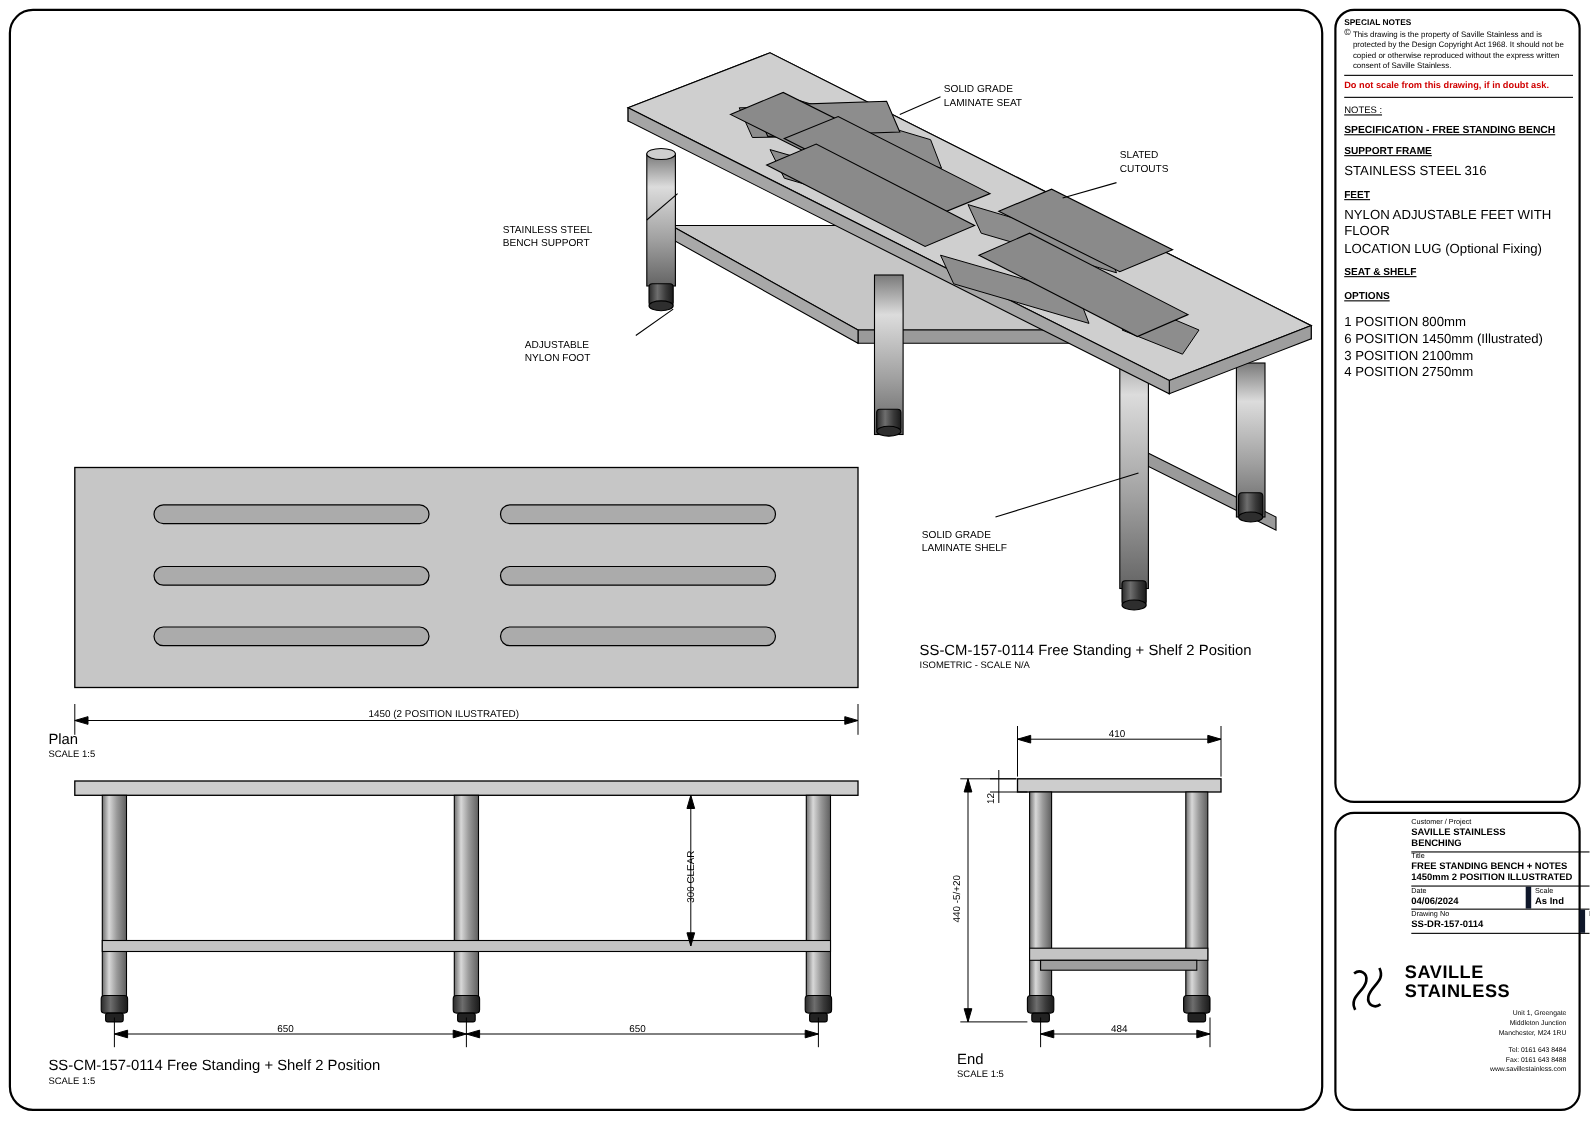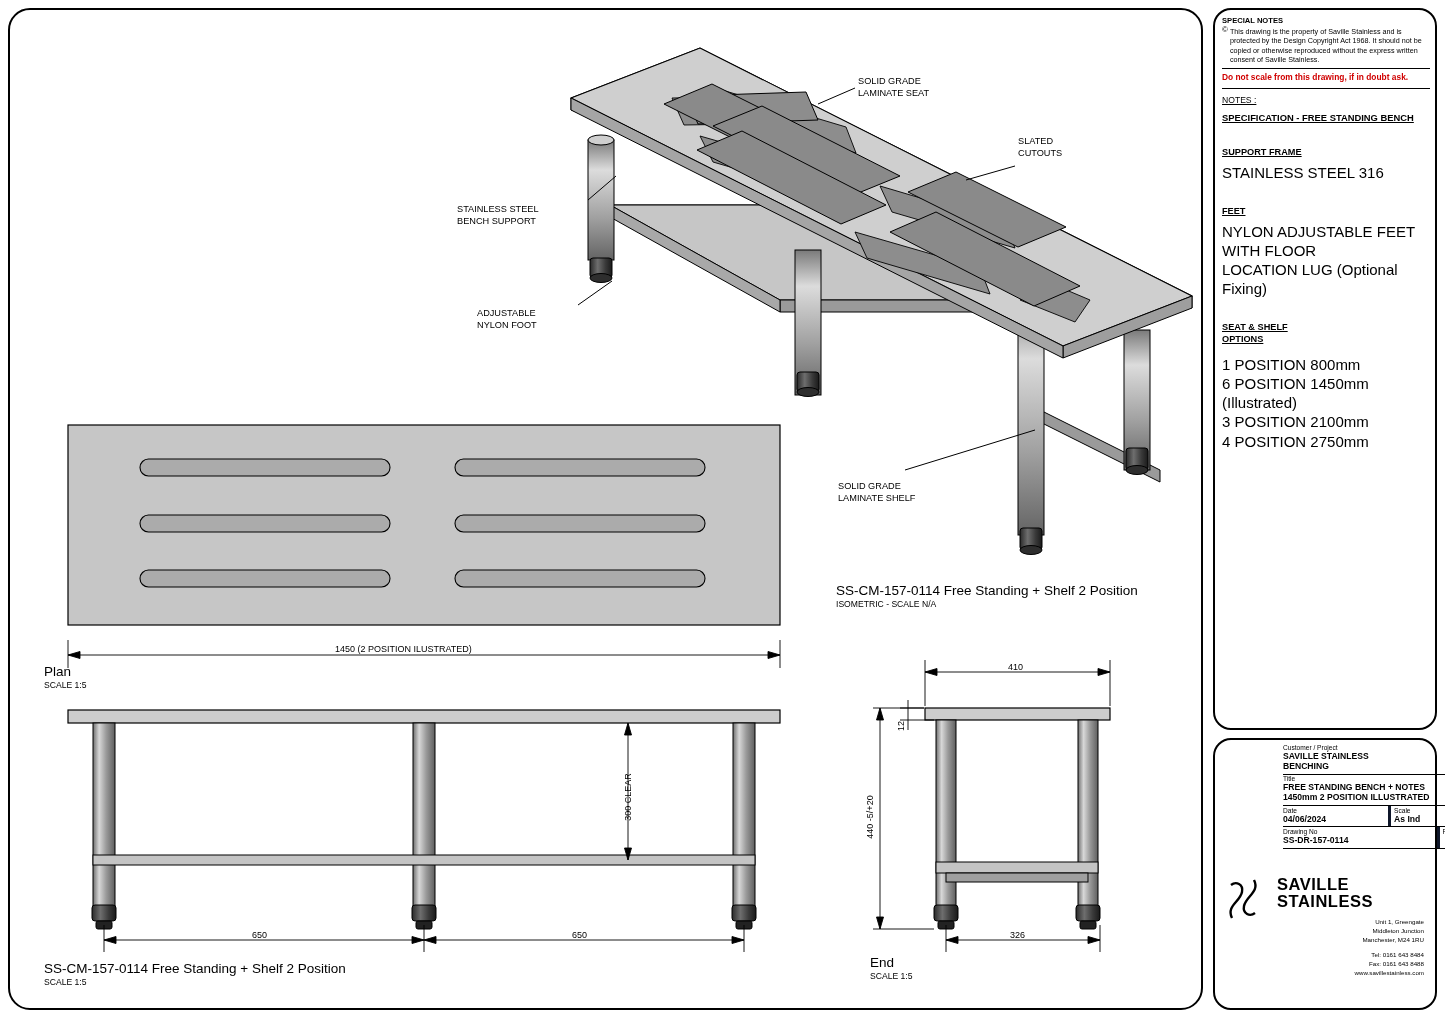--- a/index.html
+++ b/index.html
@@ -22,36 +22,36 @@
   }
 
   
   .notes{ position:absolute; left:1222px; top:16px; width:208px; font-size:8.2px; line-height:1.32; }
   .notes .hdr{ font-size:7.6px; font-weight:bold; }
   .notes .copy{ font-size:7.2px; line-height:1.3; margin-top:1px; }
   .copy-row{ display:flex; gap:2px; }
   .c-sym{ font-size:8px; line-height:1; }
   .rule{ border-top:1px solid #000; margin:4px 0 3px 0; }
   .warn{ color:#d00000; font-size:8.4px; font-weight:bold; }
-  .sec-title{ font-size:9.2px; font-weight:bold; margin-top:22px; }
+  .sec-title{ font-size:9.2px; font-weight:bold; margin-top:7px; }
   .sec-title.u{ text-decoration:underline; }
-  .sec-body{ font-size:15px; margin-top:5px; }
+  .sec-body{ font-size:12px; margin-top:5px; }
   .sec-body div{ line-height:1.28; }
   .spec{ font-size:9.4px; font-weight:bold; text-decoration:underline; margin-top:6px; }
   .notes-label{ font-size:8.6px; text-decoration:underline; margin-top:6px; }
 
   
   .tb{ position:absolute; left:1274px; top:738px; width:224px; height:272px; box-sizing:border-box; }
   .tb-inner{ position:absolute; left:9px; top:6px; width:206px; }
   .tb-line{ border-top:1px solid #000; }
   .tiny{ font-size:6.6px; }
   .fld{ font-size:8.6px; font-weight:bold; line-height:1.22; }
   .tb-row{ display:flex;gap:22px; }
   .tb-cell{ box-sizing:border-box; padding:1px 3px 2px 3px; }
-  .tb-cell + .tb-cell{ border-left:3px solid #0f172a; }
+  .tb-cell + .tb-cell{ border-left:5px solid #0f172a; }
   .logo-wrap{ position:absolute; left:1222px; top:876px; width:206px; text-align:center; }
   .logo-row{ display:flex; align-items:center; justify-content:center; gap:6px; }
   .logo-text{ text-align:left; font-size:16.5px; font-weight:bold; letter-spacing:.5px; line-height:1.02; }
   .addr{ font-size:6.2px; line-height:1.5; margin-top:7px; text-align:right; padding-right:4px; }
 
   
   .lbl{ position:absolute; font-size:9.2px; line-height:1.25; }
   .cap{ position:absolute; font-size:13.5px; }
   .cap small{ font-size:8.6px; display:block; margin-top:1px; }
   .dim{ position:absolute; font-size:9px; }
@@ -298,21 +298,21 @@
       <line x1="946" y1="925" x2="946" y2="952"></line>
       <line x1="1100" y1="925" x2="1100" y2="952"></line>
       <line x1="946" y1="940" x2="1100" y2="940"></line>
       <polygon points="946,940 958,936.5 958,943.5" fill="#000"></polygon>
       <polygon points="1100,940 1088,936.5 1088,943.5" fill="#000"></polygon>
     </g>
   </svg>
   <div class="dim" style="left:1008px; top:662px;">410</div>
   <div class="vdim" style="left:896px; top:721px; transform:rotate(-90deg);">12</div>
   <div class="vdim" style="left:848px; top:812px; transform:rotate(-90deg);">440 -5/+20</div>
-  <div class="dim" style="left:1010px; top:930px;">326</div>
+  <div class="dim" style="left:1010px; top:930px;">484</div>
   <div class="cap" style="left:870px; top:955px;">
     <span>End</span>
     <small>SCALE 1:5</small>
   </div>
 
   <div class="notes">
     <div class="hdr">SPECIAL NOTES</div>
     <div class="copy-row">
       <span class="c-sym">©</span>
       <span class="copy">This drawing is the property of  Saville Stainless and is protected by the Design Copyright Act 1968. It should not be copied or otherwise reproduced without the express written consent of Saville Stainless.</span>
@@ -329,21 +329,21 @@
     </div>
 
     <div class="sec-title u">FEET</div>
     <div class="sec-body">
       <div>NYLON ADJUSTABLE FEET WITH FLOOR</div>
       <div>LOCATION LUG (Optional Fixing)</div>
     </div>
 
     <div class="sec-title u">SEAT &amp; SHELF</div>
 
-    <div class="sec-title u" style="margin-top:0;">OPTIONS</div>
+    <div class="sec-title u" style="margin-top:10px;">OPTIONS</div>
     <div class="sec-body" style="margin-top:10px;">
       <div>1 POSITION 800mm</div>
       <div>6 POSITION 1450mm (Illustrated)</div>
       <div>3 POSITION 2100mm</div>
       <div>4 POSITION 2750mm</div>
     </div>
   </div>
 
   <div class="tb">
     <div class="tb-inner">

